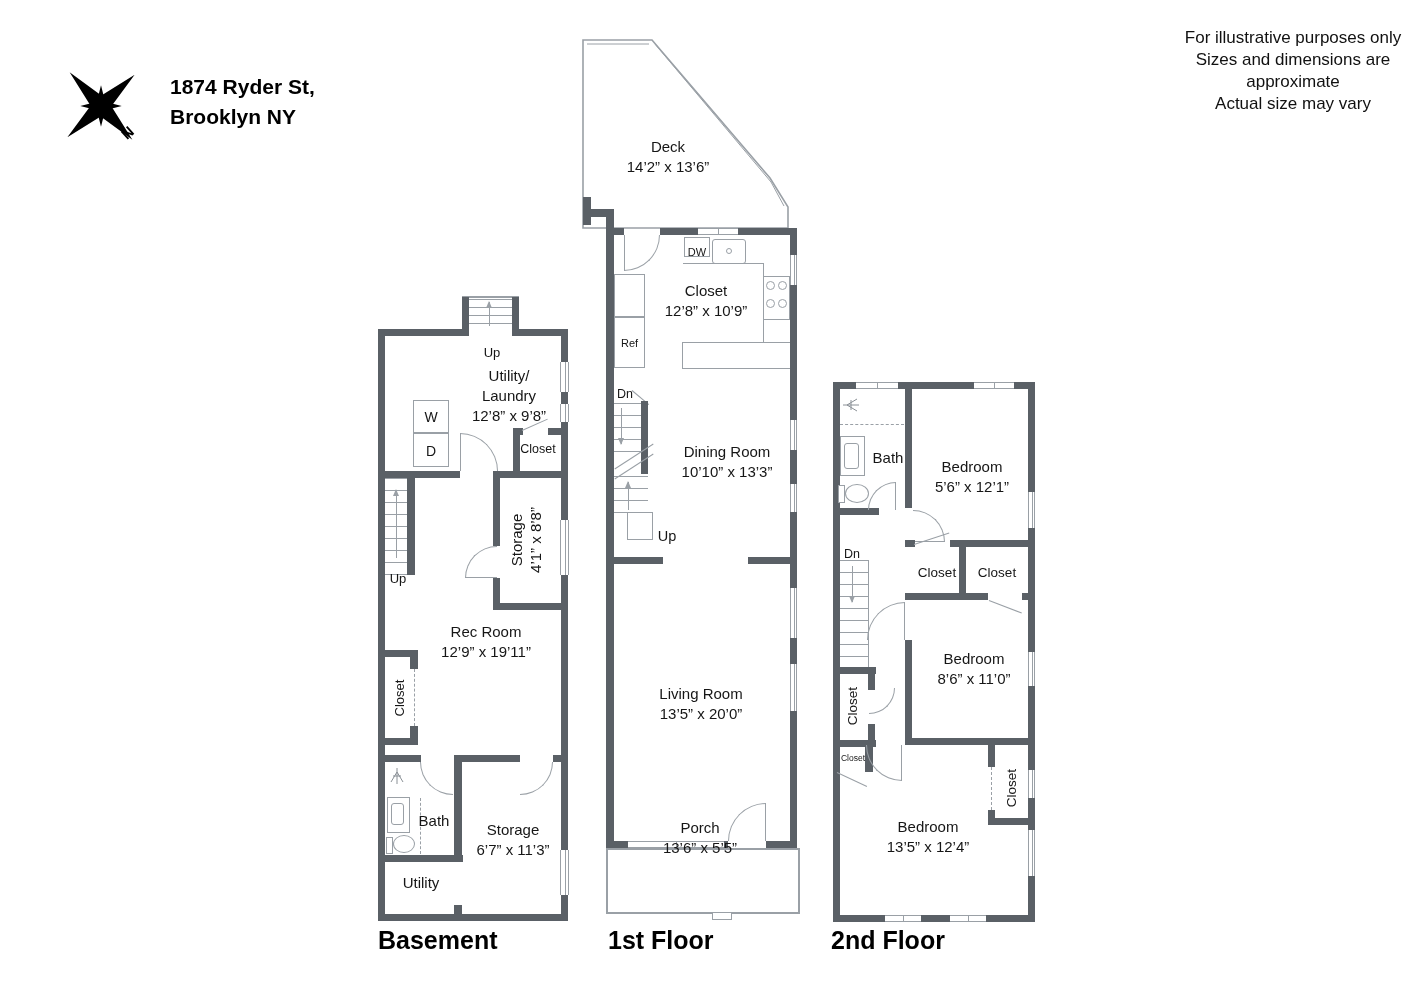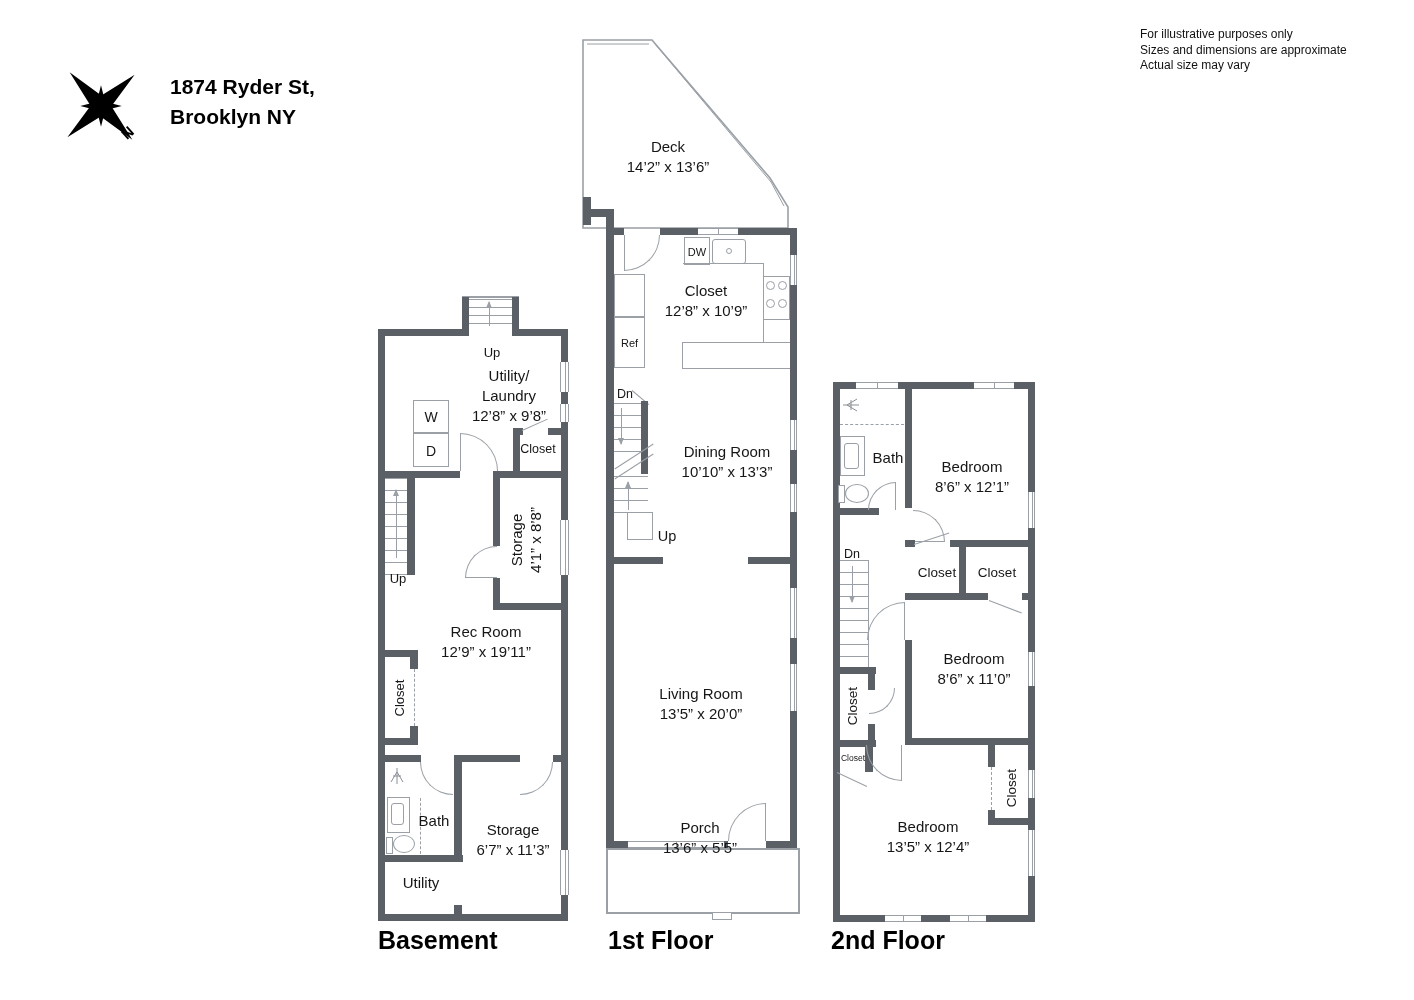--- a/index.html
+++ b/index.html
@@ -23,21 +23,21 @@
   .st8{position:absolute;background-image:repeating-linear-gradient(to bottom,var(--line) 0,var(--line) 1px,transparent 1px,transparent 8px);}
   .dashv{position:absolute;border-left:1px dashed var(--line);}
   .dashh{position:absolute;border-top:1px dashed var(--line);}
   .L{position:absolute;font-size:15px;line-height:1.32;text-align:center;transform:translateX(-50%);white-space:nowrap;color:var(--text);}
   .Lr{position:absolute;font-size:13px;line-height:1.25;text-align:center;white-space:nowrap;color:var(--text);transform:rotate(-90deg);}
   .ft{position:absolute;font-size:25px;font-weight:bold;color:#000;}
   .av{position:absolute;width:1px;background:var(--line);}
   .av.up::before{content:"";position:absolute;top:-1px;left:-3px;border-left:3.5px solid transparent;border-right:3.5px solid transparent;border-bottom:7px solid var(--line);}
   .av.dn::before{content:"";position:absolute;bottom:-1px;left:-3px;border-left:3.5px solid transparent;border-right:3.5px solid transparent;border-top:7px solid var(--line);}
   .addr{position:absolute;left:170px;top:72px;font-size:21px;font-weight:bold;line-height:1.42;color:#000;}
-  .disc{position:absolute;left:1140px;top:27px;font-size:12px;line-height:1.3;color:#111;}
+  .disc{position:absolute;left:1172px;top:27px;font-size:17px;line-height:1.3;color:#111;text-align:center;}
   .nlab{position:absolute;left:122px;top:124px;font-size:15px;font-weight:bold;transform:rotate(-42deg);color:#000;}
 </style>
 </head>
 <body>
 
 <div id="canvas">
 
   <svg style="position:absolute;left:55px;top:60px" width="92" height="92" viewBox="0 0 100 100">
     <g transform="rotate(47 50 50)">
       <path d="M50 0 L58 42 L100 50 L58 58 L50 100 L42 58 L0 50 L42 42 Z" fill="#000"></path>
@@ -182,21 +182,21 @@
 
     <div class="wnv" style="left:790px;top:255px;width:7px;height:30px"></div>
     <div class="wnv" style="left:790px;top:420px;width:7px;height:30px"></div>
     <div class="wnv" style="left:790px;top:484px;width:7px;height:28px"></div>
     <div class="wnv" style="left:790px;top:588px;width:7px;height:50px"></div>
     <div class="wnv" style="left:790px;top:664px;width:7px;height:47px"></div>
 
     <div class="arc abr" style="left:624px;top:235px;width:36px;height:36px"></div>
     <div class="t" style="left:624px;top:235px;width:1px;height:36px"></div>
 
-    <div class="b" style="left:684px;top:237px;width:26px;height:28px;font-size:11px;text-align:center;line-height:28px">
+    <div class="b" style="left:684px;top:237px;width:26px;height:20px;font-size:11px;text-align:center;line-height:28px">
       <span>DW</span></div>
     <div class="b" style="left:712px;top:239px;width:34px;height:25px;border-radius:3px"></div>
     <div class="b" style="left:726px;top:248px;width:6px;height:6px;border-radius:50%"></div>
     <div class="t" style="left:683px;top:263px;width:81px;height:1px"></div>
     <div class="t" style="left:763px;top:263px;width:1px;height:80px"></div>
     <div class="t" style="left:682px;top:342px;width:108px;height:1px"></div>
     <div class="t" style="left:682px;top:368px;width:108px;height:1px"></div>
     <div class="t" style="left:682px;top:342px;width:1px;height:27px"></div>
     <div class="b" style="left:763px;top:276px;width:27px;height:44px"></div>
     <div class="b" style="left:766px;top:281px;width:9px;height:9px;border-radius:50%"></div>
@@ -307,21 +307,21 @@
     <div class="t" style="left:901px;top:745px;width:1px;height:36px"></div>
 
     <div class="w" style="left:988px;top:745px;width:7px;height:22px"></div>
     <div class="dashv" style="left:991px;top:767px;height:43px"></div>
     <div class="w" style="left:988px;top:810px;width:7px;height:12px"></div>
     <div class="w" style="left:988px;top:818px;width:47px;height:7px"></div>
 
     <div class="L" style="left:888px;top:448px">Bath</div>
     <div class="L" style="left:972px;top:457px">
       <div>Bedroom</div>
-      <div>8’6” x 12’1”</div>
+      <div>5’6” x 12’1”</div>
     </div>
     <div class="L" style="left:852px;top:546px;font-size:12.5px">Dn</div>
     <div class="L" style="left:937px;top:564px;font-size:13.5px">Closet</div>
     <div class="L" style="left:997px;top:564px;font-size:13.5px">Closet</div>
     <div class="L" style="left:974px;top:649px">
       <div>Bedroom</div>
       <div>8’6” x 11’0”</div>
     </div>
     <div class="Lr" style="left:821px;top:699px;width:62px;height:14px;font-size:13.5px">Closet</div>
     <div class="L" style="left:853px;top:753px;font-size:8.5px">Closet</div>

